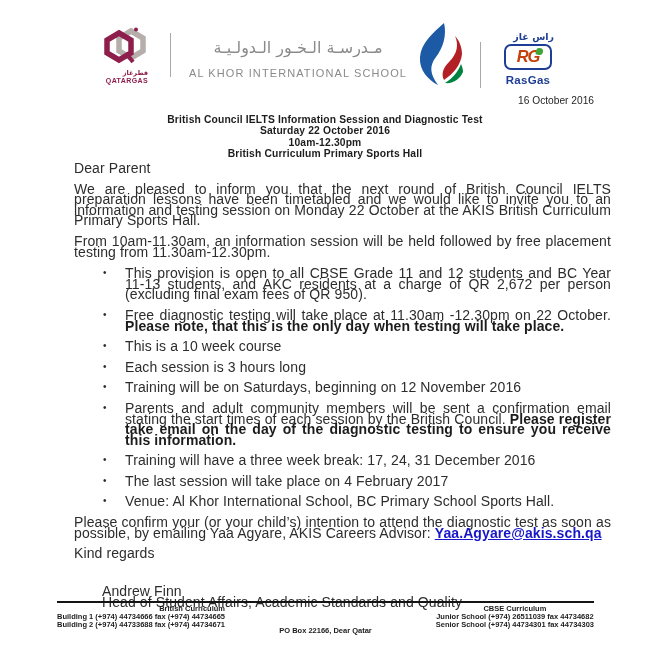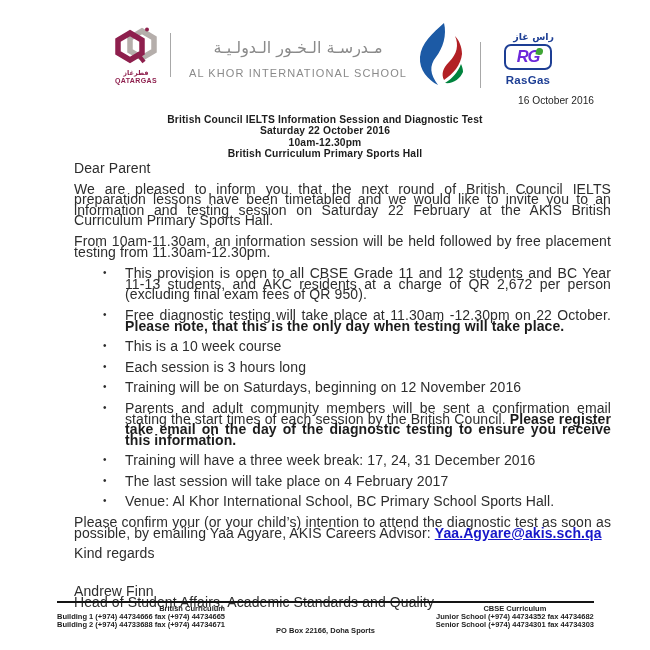--- a/index.html
+++ b/index.html
@@ -1,55 +1,55 @@
 <!DOCTYPE html>
 <html><head>
 <meta charset="utf-8">
 <style>
   * { margin:0; padding:0; box-sizing:border-box; }
   html,body { background:#ffffff; }
   body { width:650px; height:650px; font-family:"Liberation Sans","DejaVu Sans",sans-serif; color:#2d2d2d; }
   .page { position:relative; width:650px; height:650px; background:#fff; overflow:hidden; }
 
   
-  .qg-logo { position:absolute; left:100px; top:27px; width:72px; text-align:center; }
+  .qg-logo { position:absolute; left:76px; top:27px; width:72px; text-align:right; }
   .qg-arabic { font-family:"DejaVu Sans",sans-serif; font-size:6.5px; color:#8e1f4d; font-weight:bold; line-height:7px; margin-top:1px; }
   .qg-name { font-size:7px; font-weight:bold; color:#8e1f4d; letter-spacing:.4px; line-height:8px; }
 
   .vdiv { position:absolute; width:1px; background:#a8a8a8; }
   .vdiv1 { left:170px; top:33px; height:44px; }
   .vdiv2 { left:480px; top:42px; height:46px; }
 
   .akis-logo { position:absolute; left:181px; top:41px; width:234px; text-align:center; color:#8a8a8a; }
   .akis-arabic { font-family:"DejaVu Sans",sans-serif; font-size:16px; line-height:14px; white-space:nowrap; }
   .akis-english { font-size:11px; letter-spacing:1.1px; line-height:12px; margin-top:12px; white-space:nowrap; }
   .flame { position:absolute; left:415px; top:23px; }
 
   .rasgas-logo { position:absolute; left:499px; top:31px; width:58px; text-align:center; }
   .rg-arabic { font-family:"DejaVu Sans",sans-serif; font-size:9.5px; font-weight:bold; color:#1d3e94; text-align:right; padding-right:3px; line-height:12px; }
   .rg-badge { position:relative; width:48px; height:26px; margin:1px auto 0; border:2.5px solid #1d3e94; border-radius:7px; background:#fff; }
-  .rg-letters { font-style:italic; font-weight:bold; font-size:16.5px; color:#6d28d9; line-height:21px; letter-spacing:-1px; }
+  .rg-letters { font-style:italic; font-weight:bold; font-size:16.5px; color:#c2410c; line-height:21px; letter-spacing:-1px; }
   .rg-leaf { position:absolute; right:7px; top:2px; width:7px; height:7px; background:#3fa535; border-radius:50% 50% 50% 0; transform:rotate(10deg); }
   .rg-name { font-size:11.5px; font-weight:bold; color:#1d3e94; letter-spacing:.3px; line-height:13px; margin-top:4px; }
 
   
   .date { position:absolute; right:56px; top:95px; font-size:10.2px; color:#262626; }
   .title-block { position:absolute; left:0; right:0; top:114px; text-align:center; font-weight:bold; font-size:10.3px; line-height:11.4px; color:#1d1d1d; letter-spacing:.15px; }
 
   .body { position:absolute; left:74px; top:163px; width:537px; font-size:14px; line-height:10.6px; color:#2d2d2d; letter-spacing:.1px; }
   .body p { text-align:justify; margin-top:10px; }
   .salutation { text-align:left; }
   ul.points { list-style:none; margin-top:11px; padding-left:51px; }
   ul.points li { position:relative; text-align:justify; margin-bottom:10px; }
   ul.points li::before { content:"•"; position:absolute; left:-22px; top:0; font-size:10px; color:#2d2d2d; }
   b { color:#1c1c1c; }
   .email-link { color:#1717c9; font-weight:bold; text-decoration:underline; cursor:pointer; }
   .confirm { margin-top:0; }
   .regards { margin-top:18px; }
-  .sig { margin-top:27px; }
+  .sig { margin-top:27px;margin-left:28px; }
   .sig div { line-height:10.8px; }
 
   
   .footer { position:absolute; left:57px; top:601px; width:537px; border-top:2.5px solid #141414; font-size:7.5px; font-weight:bold; line-height:8.2px; color:#1c1c1c; }
   .footer .fleft { position:absolute; left:0; top:2px; text-align:right; }
   .footer .fright { position:absolute; right:0; top:2px; text-align:center; }
   .footer .pobox { position:absolute; left:0; right:0; top:24px; text-align:center; }
 </style>
 </head>
 <body>
@@ -96,21 +96,21 @@
   <div class="title-block">
     <div>British Council IELTS Information Session and Diagnostic Test</div>
     <div>Saturday 22 October 2016</div>
     <div>10am-12.30pm</div>
     <div>British Curriculum Primary Sports Hall</div>
   </div>
 
   <div class="body">
     <div class="salutation">Dear Parent</div>
 
-    <p>We are pleased to inform you that the next round of British Council IELTS preparation lessons have been timetabled and we would like to invite you to an information and testing session on Saturday 22 February at the AKIS British Curriculum Primary Sports Hall.</p>
+    <p>We are pleased to inform you that the next round of British Council IELTS preparation lessons have been timetabled and we would like to invite you to an information and testing session on Monday 22 October at the AKIS British Curriculum Primary Sports Hall.</p>
     <p>From 10am-11.30am, an information session will be held followed by free placement testing from 11.30am-12.30pm.</p>
 
     <ul class="points">
       <li><span>This provision is open to all CBSE Grade 11 and 12 students and BC Year 11-13 students, and AKC residents at a charge of QR 2,672 per person (excluding final exam fees of QR 950).</span><b></b></li>
       <li><span>Free diagnostic testing will take place at 11.30am -12.30pm on 22 October. </span><b>Please note, that this is the only day when testing will take place.</b></li>
       <li><span>This is a 10 week course</span><b></b></li>
       <li><span>Each session is 3 hours long</span><b></b></li>
       <li><span>Training will be on Saturdays, beginning on 12 November 2016</span><b></b></li>
       <li><span>Parents and adult community members will be sent a confirmation email stating the start times of each session by the British Council. </span><b>Please register take email on the day of the diagnostic testing to ensure you receive this information.</b></li>
       <li><span>Training will have a three week break: 17, 24, 31 December 2016</span><b></b></li>
@@ -129,19 +129,19 @@
   </div>
 
   <div class="footer">
     <div class="fleft">
       <div>British Curriculum</div>
       <div>Building 1 (+974) 44734666 fax (+974) 44734665</div>
       <div>Building 2 (+974) 44733688 fax (+974) 44734671</div>
     </div>
     <div class="fright">
       <div>CBSE Curriculum</div>
-      <div>Junior School (+974) 44734352 fax 44734682</div>
+      <div>Junior School (+974) 26511039 fax 44734682</div>
       <div>Senior School (+974) 44734301 fax 44734303</div>
     </div>
-    <div class="pobox">PO Box 22166, Doha Sports</div>
+    <div class="pobox">PO Box 22166, Dear Qatar</div>
   </div>
 
 </div>
 
 </body></html>

